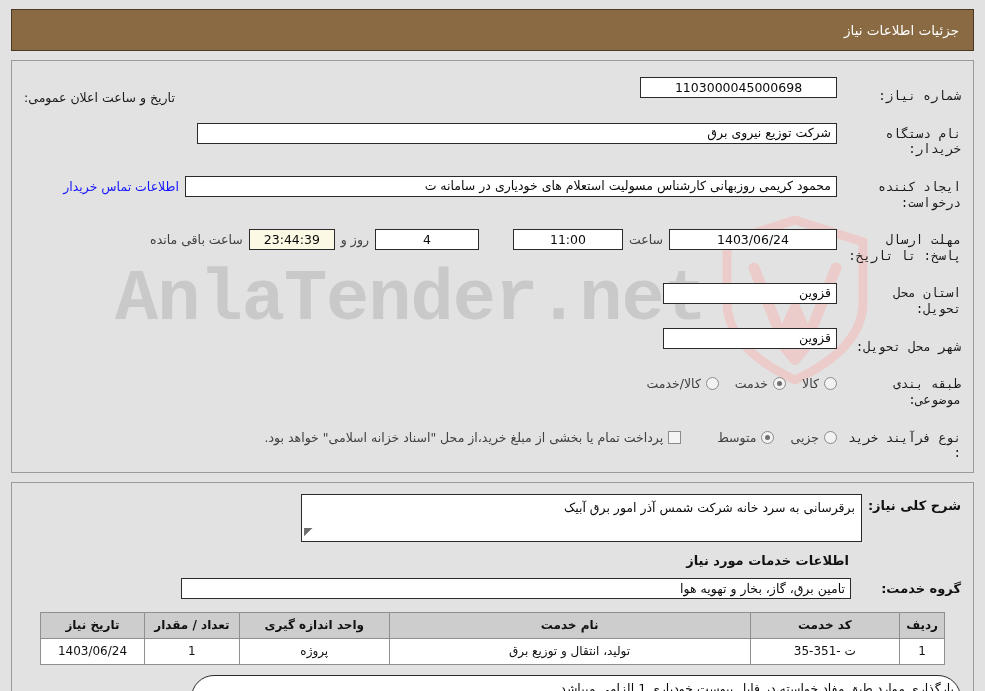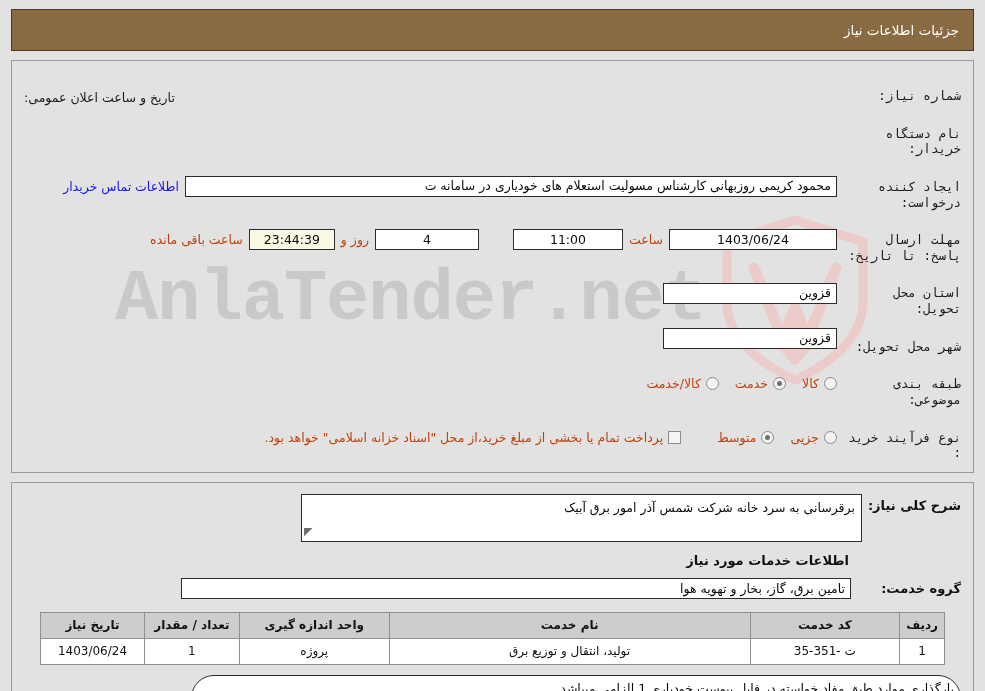--- a/index.html
+++ b/index.html
@@ -111,21 +111,21 @@
   .w-province  { width: 174px; }
   .w-city      { width: 174px; }
 
   .link-blue {
     color: #1414ff;
     font-size: 12.5px;
     text-decoration: none;
     cursor: pointer;
     white-space: nowrap;
   }
-  .txt-inline { font-size: 12.5px; color: #c2410c; white-space: nowrap; }
+  .txt-inline { font-size: 12.5px; color: #404040; white-space: nowrap; }
 
   
   .radio {
     width: 13px; height: 13px;
     border-radius: 50%;
     border: 1px solid #8b8b8b;
     background: #f2f2f2;
     flex: none;
     position: relative;
     display: inline-block;
@@ -266,26 +266,28 @@
 </div>
 
 <div class="page-header">
   <span>جزئیات اطلاعات نیاز</span>
 </div>
 
 <div class="panel panel-top">
 
   <div class="frow">
     <span class="lbl lbl-w">شماره نیاز:</span>
+    <span class="fld w-need-no">1103000045000698</span>
     <span style="flex:1 1 auto;"></span>
     <span class="lbl lbl-sm">تاریخ و ساعت اعلان عمومی:</span>
   </div>
 
   <div class="frow">
     <span class="lbl lbl-w">نام دستگاه خریدار:</span>
+    <span class="fld right w-org">شرکت توزیع نیروی برق</span>
   </div>
 
   <div class="frow">
     <span class="lbl lbl-w">ایجاد کننده درخواست:</span>
     <span class="fld right w-creator">محمود کریمی روزبهانی کارشناس  مسولیت استعلام های خودیاری در سامانه ت</span>
     <a class="link-blue">اطلاعات تماس خریدار</a>
   </div>
 
   <div class="frow">
     <span class="lbl lbl-w">مهلت ارسال پاسخ: تا تاریخ:</span>

